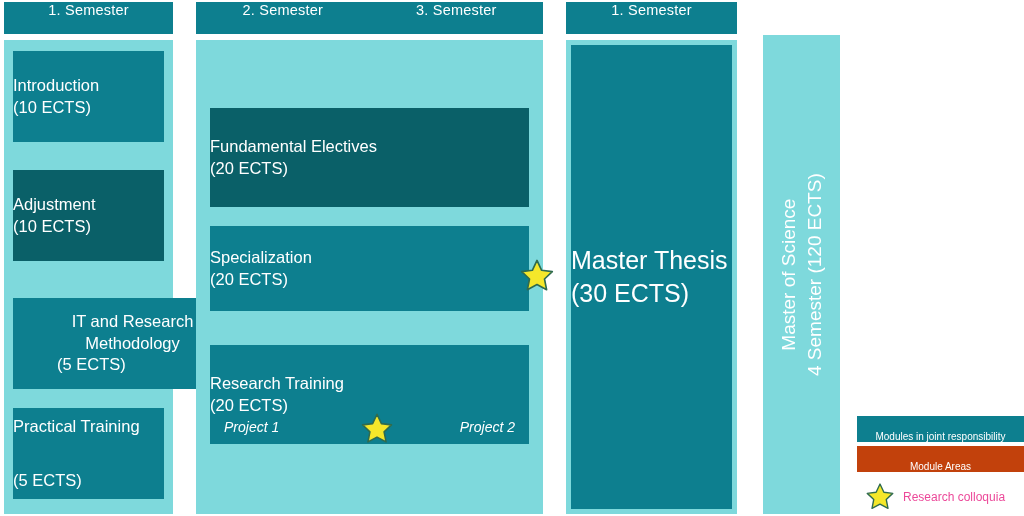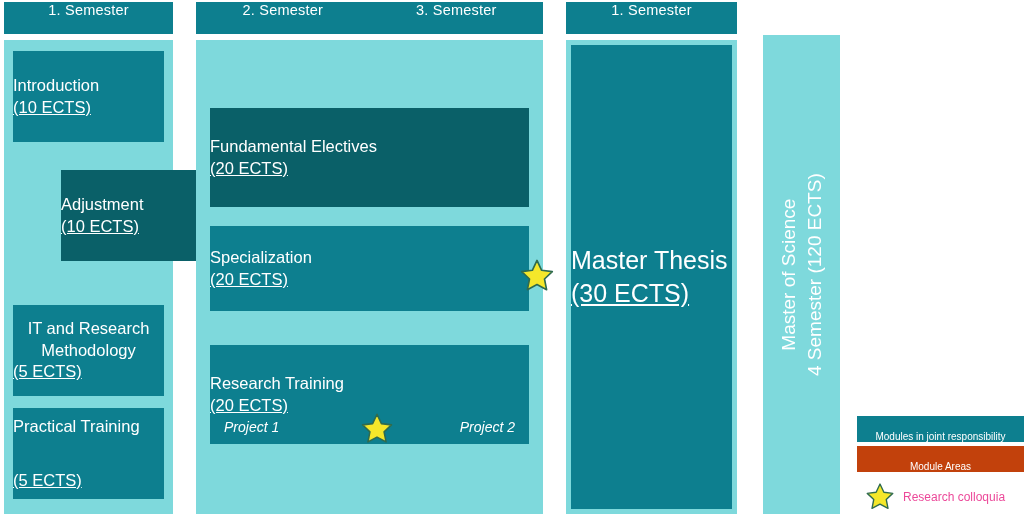--- a/index.html
+++ b/index.html
@@ -45,21 +45,21 @@
     position: absolute;
     display: flex;
     flex-direction: column;
     align-items: flex-start;
     justify-content: center;
     text-align: center;
     color: #ffffff;
     line-height: 1.32;
   }
   .box .ttl { font-size: 16.5px; }
-  .box .ects { font-size: 16.5px; text-decoration: underline; }
+  .box .ects { font-size: 16.5px; }
   .box.joint { background: #0d7f8f; }
   .box.area  { background: #0a6068; }
 
   
   .box.tall .ttl,
   .box.tall .ects { font-size: 25px; }
 
   
   .proj-row {
     position: absolute;
@@ -160,26 +160,26 @@
   <span class="sem-label">1. Semester</span>
 </div>
 
 <div class="col" style="left:4px; top:40px; width:169px; height:474px;">
 
   <div class="box joint" style="left:9px; top:11px; width:151px; height:91px;">
     <span class="ttl">Introduction</span>
     <span class="ects">(10 ECTS)</span>
   </div>
 
-  <div class="box area" style="left:9px; top:130px; width:151px; height:91px;margin-left:48px;">
+  <div class="box area" style="left:9px; top:130px; width:151px; height:91px;">
     <span class="ttl">Adjustment</span>
     <span class="ects">(10 ECTS)</span>
   </div>
 
-  <div class="box joint" style="left:9px; top:265px; width:151px; height:91px;">
+  <div class="box joint" style="left:9px; top:258px; width:151px; height:91px;padding-left:44px;">
     <span class="ttl">IT and Research Methodology</span>
     <span class="ects">(5 ECTS)</span>
   </div>
 
   <div class="box joint" style="left:9px; top:368px; width:151px; height:91px;gap:32px;">
     <span class="ttl">Practical Training</span>
     <span class="ects">(5 ECTS)</span>
   </div>
 </div>
 

